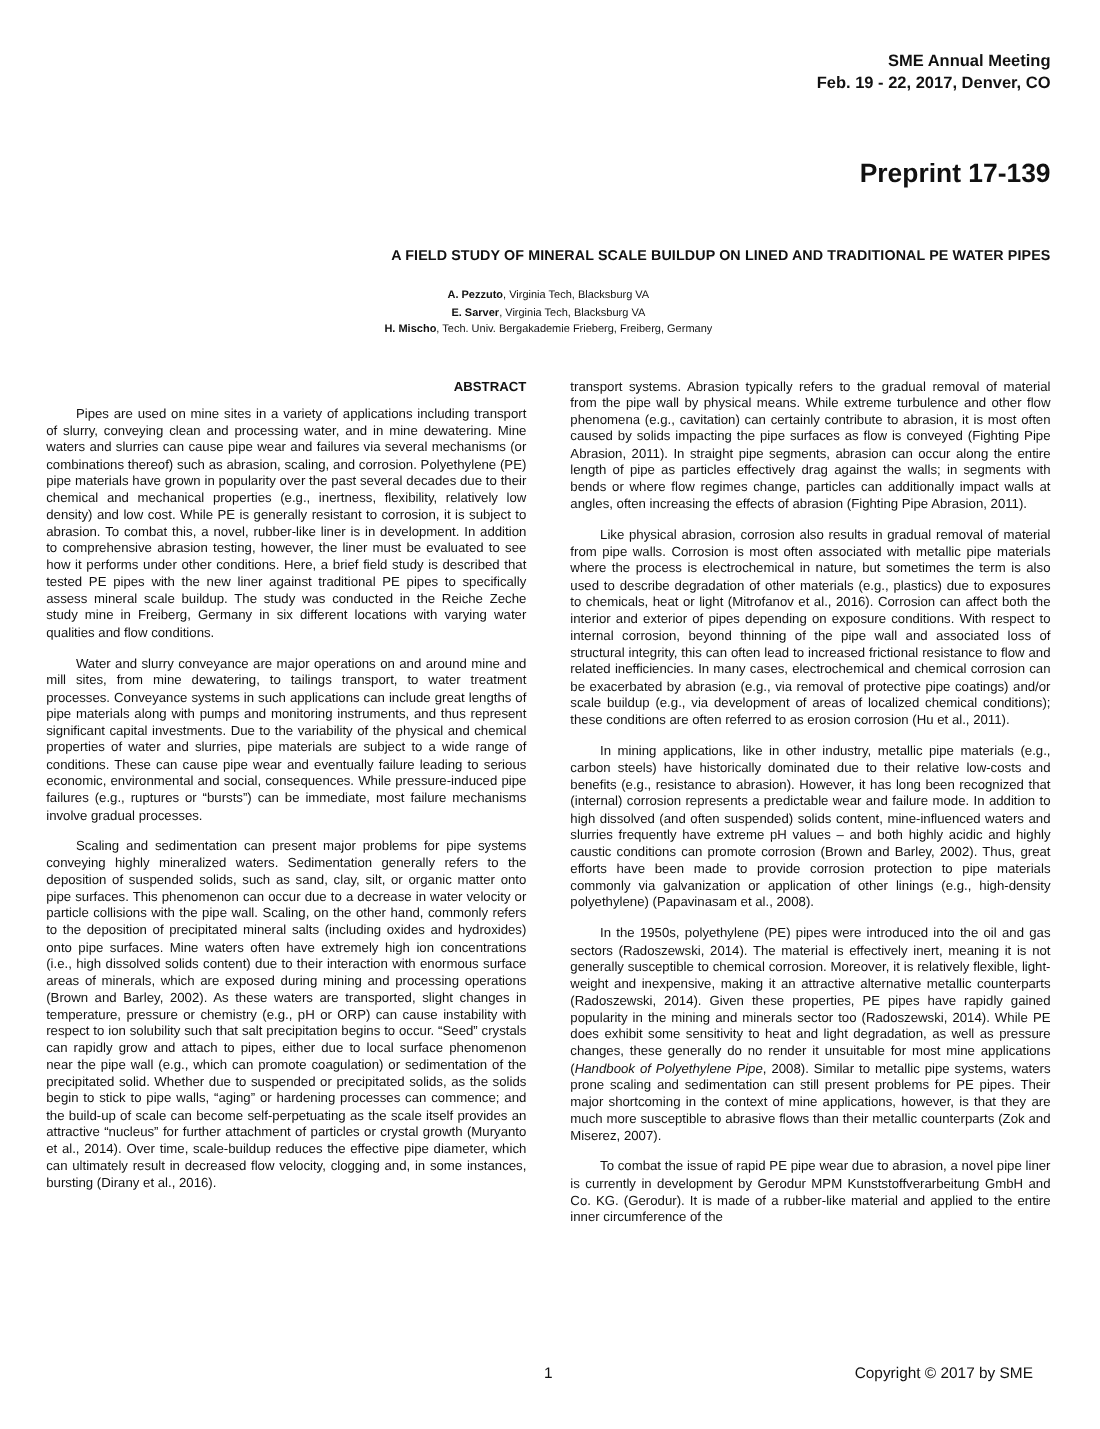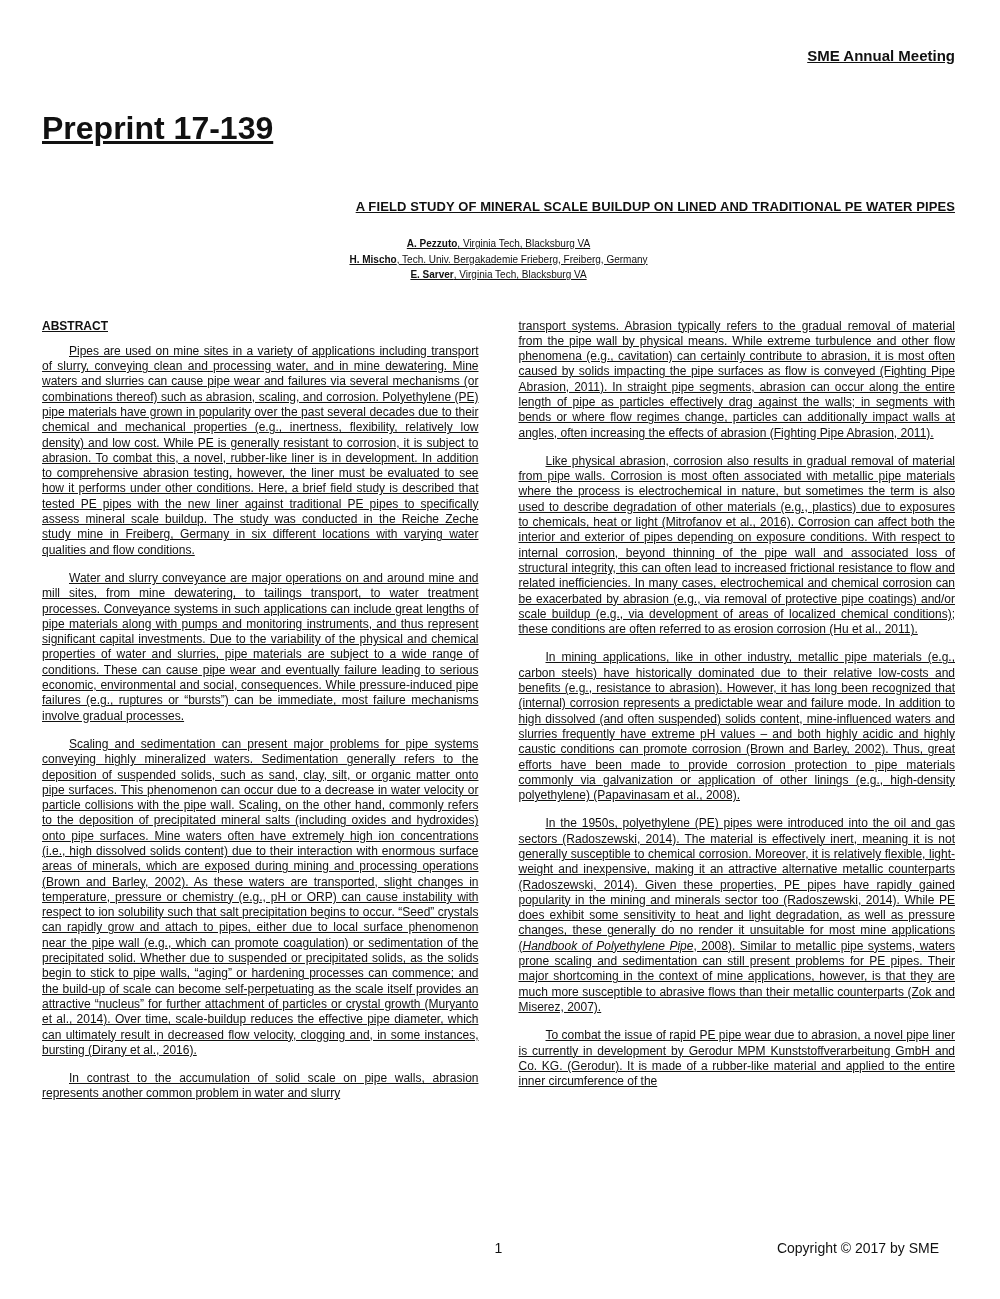--- a/index.html
+++ b/index.html
@@ -10,33 +10,32 @@
     font-family: "Liberation Sans", sans-serif;
   }
   .page {
     position: relative;
     width: 1000px;
     height: 1299px;
     background: #ffffff;
     overflow: hidden;
     box-sizing: border-box;
     padding: 46px 45px 16px 42px;
-    text-decoration: underline;
   }
   .header-block {
     text-align: right;
     font-weight: bold;
     font-size: 15px;
     line-height: 20px;
   }
   .preprint {
-    text-align: left;
+    text-align: right;
     font-weight: bold;
-    font-size: 32px;
-    margin-top: 44px;
+    font-size: 24px;
+    margin-top: 58px;
   }
   .paper-title {
     margin: 52px 0 0 0;
     text-align: right;
     font-size: 13px;
     font-weight: bold;
     letter-spacing: 0.1px;
   }
   .authors {
     margin-top: 22px;
@@ -51,21 +50,21 @@
   }
   .col {
     width: 437px;
     font-size: 12px;
     line-height: 15.3px;
     text-align: justify;
   }
   .col h2 {
     font-size: 12px;
     font-weight: bold;
-    text-align: left;
+    text-align: right;
     margin: 0 0 10px 0;
   }
   .col p {
     margin: 0 0 13px 0;
     text-indent: 27px;
   }
   .col p.no-indent {
     text-indent: 0;
   }
   .footer {
@@ -89,41 +88,41 @@
   .b { font-weight: bold; }
   .i { font-style: italic; }
 </style>
 </head>
 <body>
 
 <div class="page">
 
   <div class="header-block">
     <div>SME Annual Meeting</div>
+    <div>Feb. 19 - 22, 2017, Denver, CO</div>
   </div>
 
   <div class="preprint">Preprint 17-139</div>
 
   <h1 class="paper-title">A FIELD STUDY OF MINERAL SCALE BUILDUP ON LINED AND TRADITIONAL PE WATER PIPES</h1>
 
   <div class="authors">
     <div><span class="b">A. Pezzuto</span><span>, Virginia Tech, Blacksburg VA</span></div>
+    <div><span class="b">E. Sarver</span><span>, Virginia Tech, Blacksburg VA</span></div>
     <div><span class="b">H. Mischo</span><span>, Tech. Univ. Bergakademie Frieberg, Freiberg, Germany</span></div>
-    <div><span class="b">E. Sarver</span><span>, Virginia Tech, Blacksburg VA</span></div>
   </div>
 
   <div class="columns">
 
     <div class="col">
       <h2>ABSTRACT</h2>
       <p>Pipes are used on mine sites in a variety of applications including transport of slurry, conveying clean and processing water, and in mine dewatering. Mine waters and slurries can cause pipe wear and failures via several mechanisms (or combinations thereof) such as abrasion, scaling, and corrosion. Polyethylene (PE) pipe materials have grown in popularity over the past several decades due to their chemical and mechanical properties (e.g., inertness, flexibility, relatively low density) and low cost. While PE is generally resistant to corrosion, it is subject to abrasion. To combat this, a novel, rubber-like liner is in development. In addition to comprehensive abrasion testing, however, the liner must be evaluated to see how it performs under other conditions. Here, a brief field study is described that tested PE pipes with the new liner against traditional PE pipes to specifically assess mineral scale buildup. The study was conducted in the Reiche Zeche study mine in Freiberg, Germany in six different locations with varying water qualities and flow conditions.</p>
 
       <p>Water and slurry conveyance are major operations on and around mine and mill sites, from mine dewatering, to tailings transport, to water treatment processes. Conveyance systems in such applications can include great lengths of pipe materials along with pumps and monitoring instruments, and thus represent significant capital investments. Due to the variability of the physical and chemical properties of water and slurries, pipe materials are subject to a wide range of conditions. These can cause pipe wear and eventually failure leading to serious economic, environmental and social, consequences. While pressure-induced pipe failures (e.g., ruptures or “bursts”) can be immediate, most failure mechanisms involve gradual processes.</p>
       <p>Scaling and sedimentation can present major problems for pipe systems conveying highly mineralized waters. Sedimentation generally refers to the deposition of suspended solids, such as sand, clay, silt, or organic matter onto pipe surfaces. This phenomenon can occur due to a decrease in water velocity or particle collisions with the pipe wall. Scaling, on the other hand, commonly refers to the deposition of precipitated mineral salts (including oxides and hydroxides) onto pipe surfaces. Mine waters often have extremely high ion concentrations (i.e., high dissolved solids content) due to their interaction with enormous surface areas of minerals, which are exposed during mining and processing operations (Brown and Barley, 2002). As these waters are transported, slight changes in temperature, pressure or chemistry (e.g., pH or ORP) can cause instability with respect to ion solubility such that salt precipitation begins to occur. “Seed” crystals can rapidly grow and attach to pipes, either due to local surface phenomenon near the pipe wall (e.g., which can promote coagulation) or sedimentation of the precipitated solid. Whether due to suspended or precipitated solids, as the solids begin to stick to pipe walls, “aging” or hardening processes can commence; and the build-up of scale can become self-perpetuating as the scale itself provides an attractive “nucleus” for further attachment of particles or crystal growth (Muryanto et al., 2014). Over time, scale-buildup reduces the effective pipe diameter, which can ultimately result in decreased flow velocity, clogging and, in some instances, bursting (Dirany et al., 2016).</p>
-      <p>In contrast to the accumulation of solid scale on pipe walls, abrasion represents another common problem in water and slurry</p>
     </div>
 
     <div class="col">
       <p class="no-indent">transport systems. Abrasion typically refers to the gradual removal of material from the pipe wall by physical means. While extreme turbulence and other flow phenomena (e.g., cavitation) can certainly contribute to abrasion, it is most often caused by solids impacting the pipe surfaces as flow is conveyed (Fighting Pipe Abrasion, 2011).  In straight pipe segments, abrasion can occur along the entire length of pipe as particles effectively drag against the walls; in segments with bends or where flow regimes change, particles can additionally impact walls at angles, often increasing the effects of abrasion (Fighting Pipe Abrasion, 2011).</p>
       <p>Like physical abrasion, corrosion also results in gradual removal of material from pipe walls. Corrosion is most often associated with metallic pipe materials where the process is electrochemical in nature, but sometimes the term is also used to describe degradation of other materials (e.g., plastics) due to exposures to chemicals, heat or light (Mitrofanov et al., 2016). Corrosion can affect both the interior and exterior of pipes depending on exposure conditions. With respect to internal corrosion, beyond thinning of the pipe wall and associated loss of structural integrity, this can often lead to increased frictional resistance to flow and related inefficiencies. In many cases, electrochemical and chemical corrosion can be exacerbated by abrasion (e.g., via removal of protective pipe coatings) and/or scale buildup (e.g., via development of areas of localized chemical conditions); these conditions are often referred to as erosion corrosion (Hu et al., 2011).</p>
       <p>In mining applications, like in other industry, metallic pipe materials (e.g., carbon steels) have historically dominated due to their relative low-costs and benefits (e.g., resistance to abrasion). However, it has long been recognized that (internal) corrosion represents a predictable wear and failure mode. In addition to high dissolved (and often suspended) solids content, mine-influenced waters and slurries frequently have extreme pH values – and both highly acidic and highly caustic conditions can promote corrosion (Brown and Barley, 2002). Thus, great efforts have been made to provide corrosion protection to pipe materials commonly via galvanization or application of other linings (e.g., high-density polyethylene) (Papavinasam et al., 2008).</p>
       <p><span>In the 1950s, polyethylene (PE) pipes were introduced into the oil and gas sectors (Radoszewski, 2014). The material is effectively inert, meaning it is not generally susceptible to chemical corrosion. Moreover, it is relatively flexible, light-weight and inexpensive, making it an attractive alternative metallic counterparts (Radoszewski, 2014). Given these properties, PE pipes have rapidly gained popularity in the mining and minerals sector too (Radoszewski, 2014). While PE does exhibit some sensitivity to heat and light degradation, as well as pressure changes, these generally do no render it unsuitable for most mine applications (</span><span class="i">Handbook of Polyethylene Pipe</span><span>, 2008). Similar to metallic pipe systems, waters prone scaling and sedimentation can still present problems for PE pipes. Their major shortcoming in the context of mine applications, however, is that they are much more susceptible to abrasive flows than their metallic counterparts (Zok and Miserez, 2007).</span></p>
       <p>To combat the issue of rapid PE pipe wear due to abrasion, a novel pipe liner is currently in development by Gerodur MPM Kunststoffverarbeitung GmbH and Co. KG. (Gerodur). It is made of a rubber-like material and applied to the entire inner circumference of the</p>
     </div>
 

